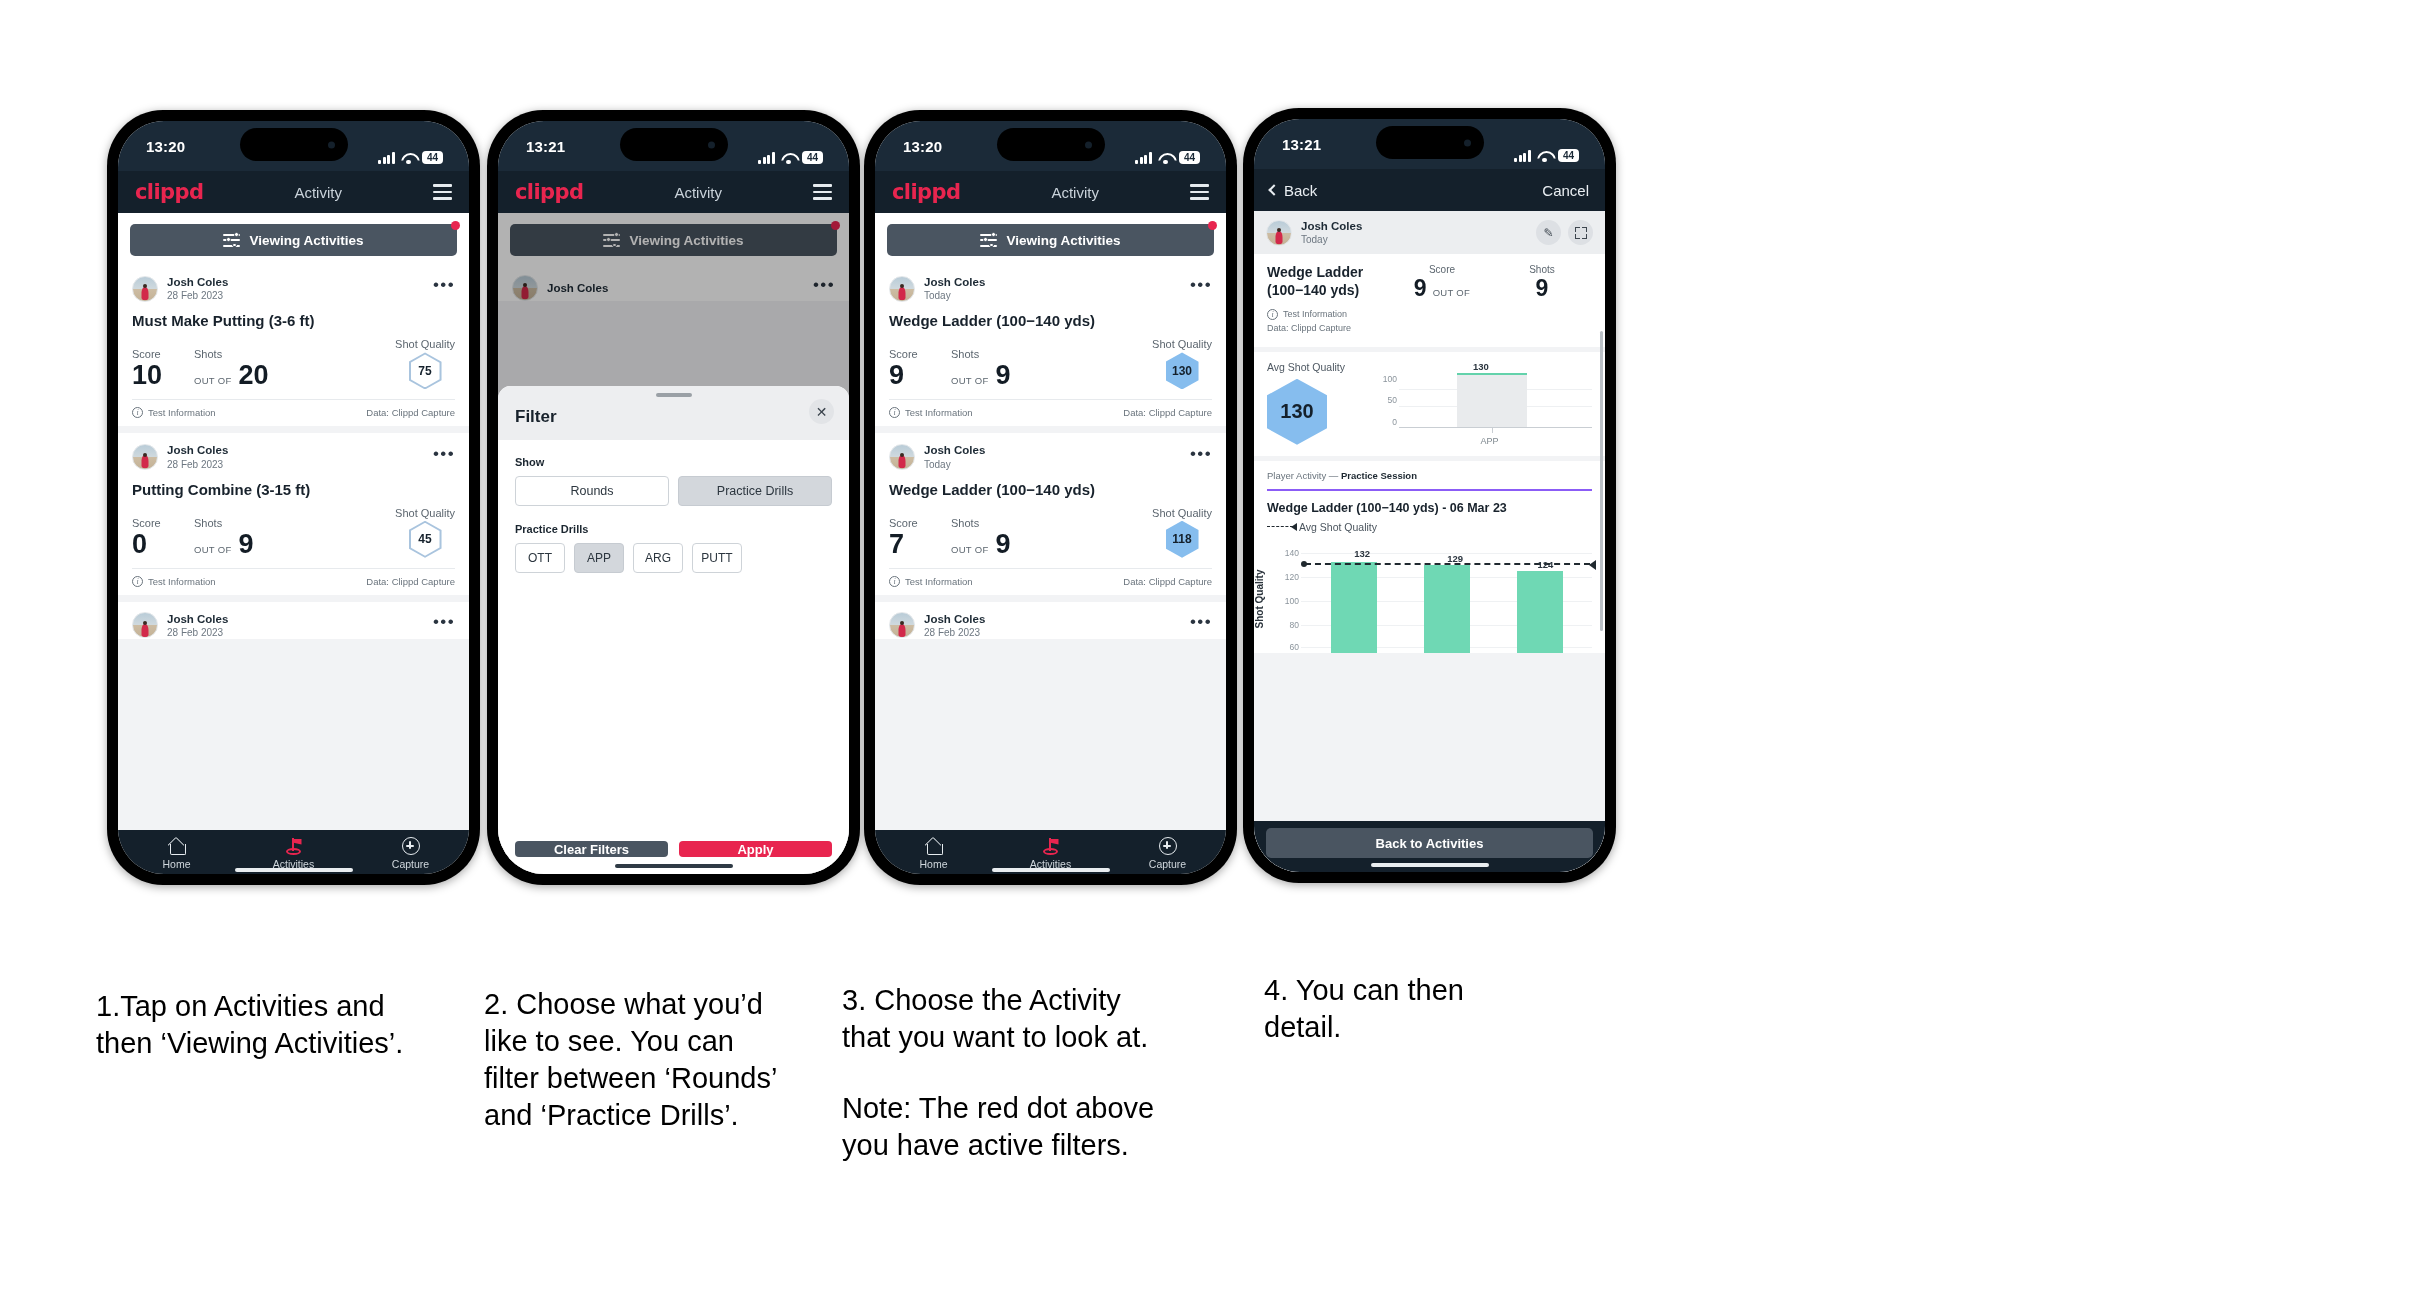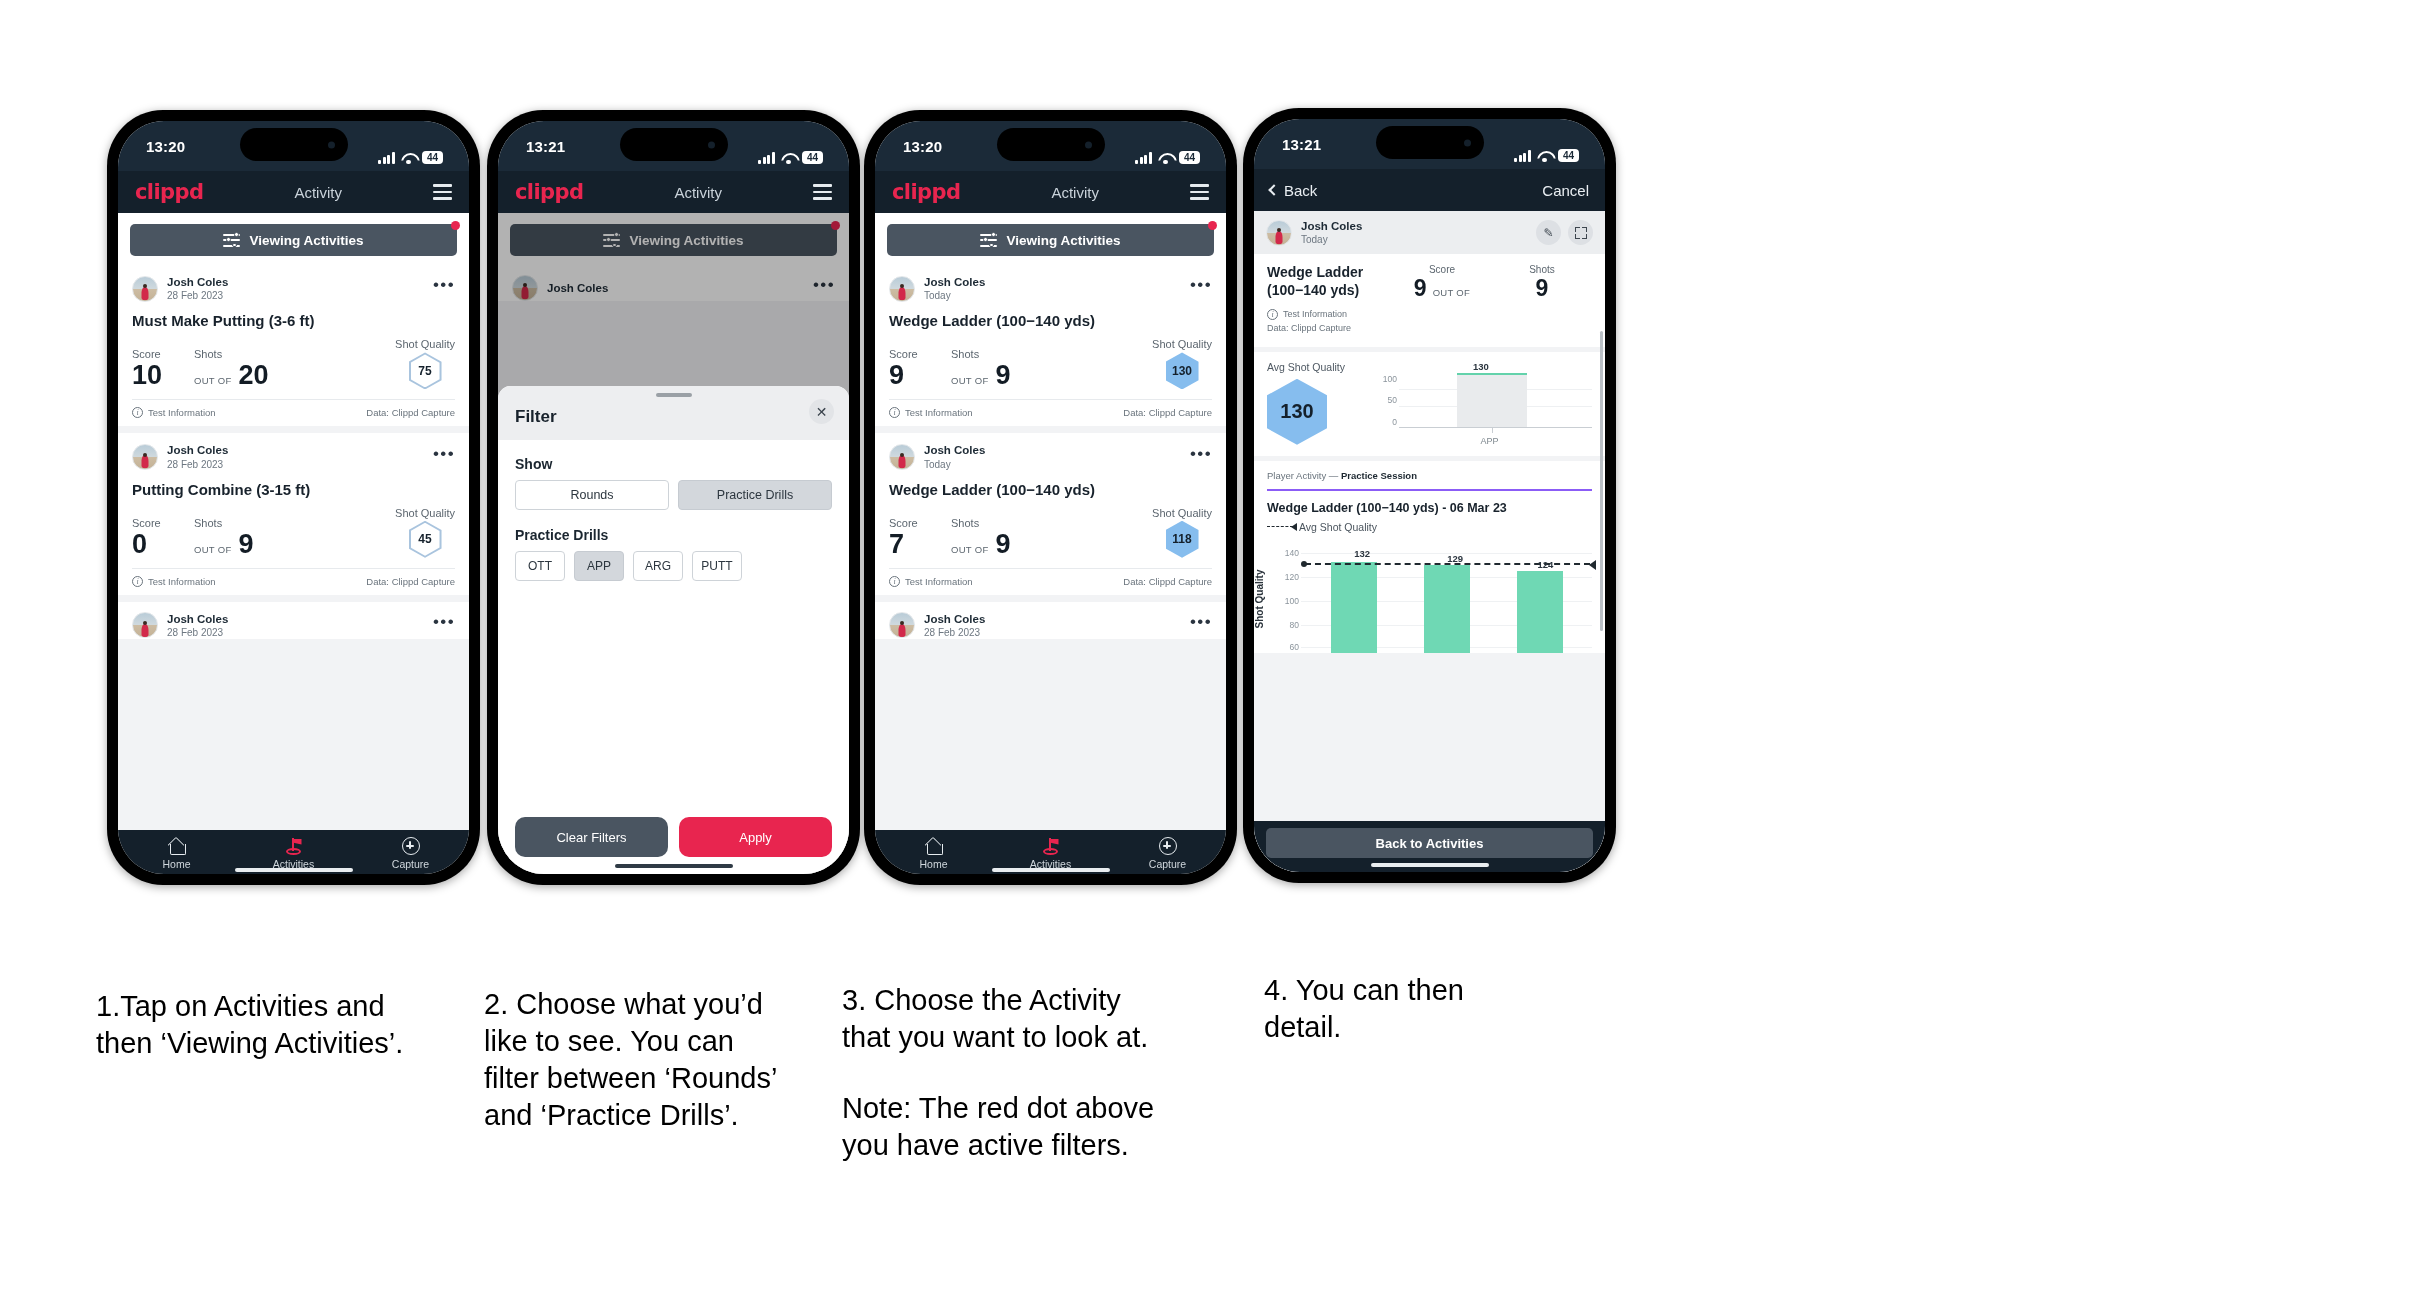--- a/index.html
+++ b/index.html
@@ -230,35 +230,35 @@
     position:absolute; left:50%; transform:translateX(-50%); top:7px;
     width:36px; height:4px; background:#9aa0a6; border-radius:3px;
   }
   .sheet-title { font-size:17px; font-weight:bold; color:#18222c; margin-top:7px; }
   .close-btn {
     position:absolute; right:15px; top:13px; width:25px; height:25px; border-radius:50%;
     background:#e2e4e7; display:flex; align-items:center; justify-content:center;
     color:#3a434c; font-size:14px;
   }
   .sheet-body { flex:1 1 auto; padding:16px 17px 0; }
-  .grp-label { font-size:14px; font-weight:bold; color:#1b2630; margin-bottom:8px; }
+  .grp-label { font-size:11px; font-weight:bold; color:#1b2630; margin-bottom:8px; }
   .seg2 { display:flex; gap:9px; margin-bottom:17px; }
   .seg2 .chip { flex:1; }
   .chip {
     height:30px; border:1px solid #ced3d8; border-radius:4px; background:#fff;
     display:flex; align-items:center; justify-content:center;
     font-size:12.5px; color:#2c3views; color:#2c363f;
   }
   .chip.sel { background:#d3d7dc; border-color:#c6cbd1; }
   .seg4 { display:flex; gap:9px; }
   .seg4 .chip { width:50px; font-size:12px; }
   .sheet-foot { padding:0 17px 17px; display:flex; gap:11px; }
   .btn {
-    flex:1; height:40px; border-radius:10px; display:flex; align-items:center;
-    justify-content:center; font-size:13px; font-weight:normal; color:#fff;
+    flex:1; height:16px; border-radius:4px; display:flex; align-items:center;
+    justify-content:center; font-size:13px; font-weight:bold; color:#fff;
   }
   .btn.clear { background:#4a5561; }
   .btn.apply { background:#e8254f; }
   .sheet-homebar {
     position:absolute; left:50%; transform:translateX(-50%); bottom:6px;
     width:118px; height:4.5px; background:#2f3a45; border-radius:3px; z-index:7;
   }
 
   
   .detail-scroll { position:absolute; inset:0; overflow:hidden; background:#f2f3f5; }

